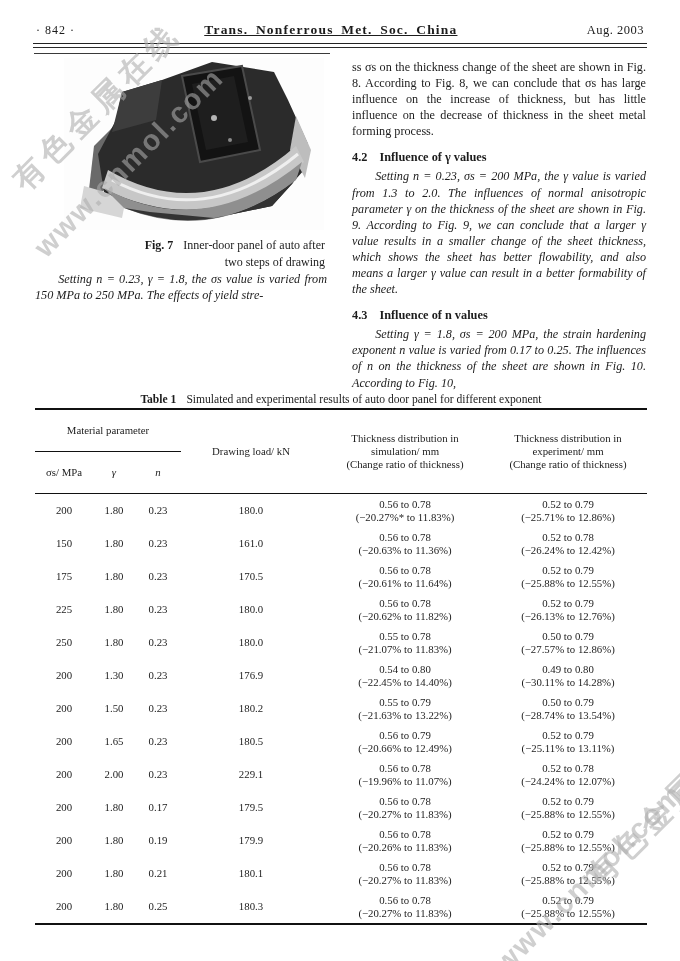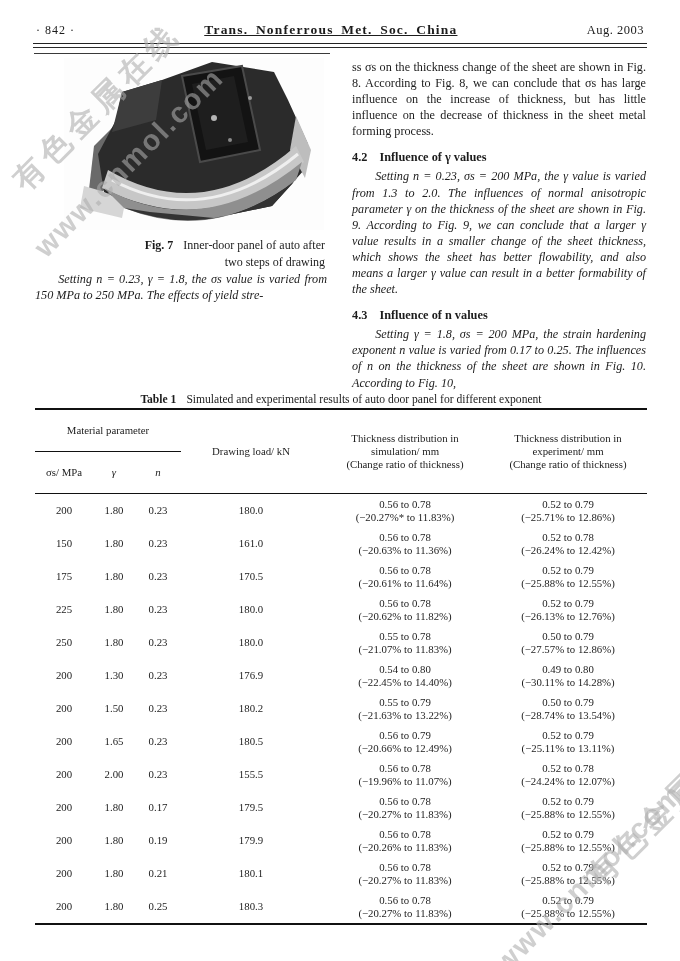--- a/index.html
+++ b/index.html
@@ -212,21 +212,21 @@
     <td>0.23</td>
     <td>180.5</td>
     <td>0.56 to 0.79<br>(−20.66% to 12.49%)</td>
     <td>0.52 to 0.79<br>(−25.11% to 13.11%)</td>
   </tr>
 
   <tr>
     <td>200</td>
     <td>2.00</td>
     <td>0.23</td>
-    <td>155.5</td>
+    <td>229.1</td>
     <td>0.56 to 0.78<br>(−19.96% to 11.07%)</td>
     <td>0.52 to 0.78<br>(−24.24% to 12.07%)</td>
   </tr>
 
   <tr>
     <td>200</td>
     <td>1.80</td>
     <td>0.17</td>
     <td>179.5</td>
     <td>0.56 to 0.78<br>(−20.27% to 11.83%)</td>

